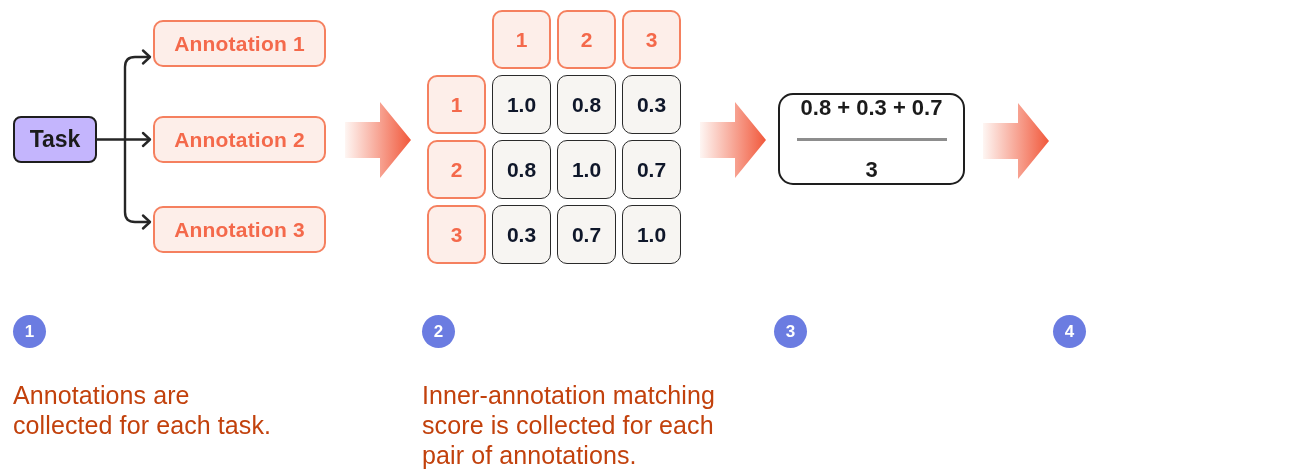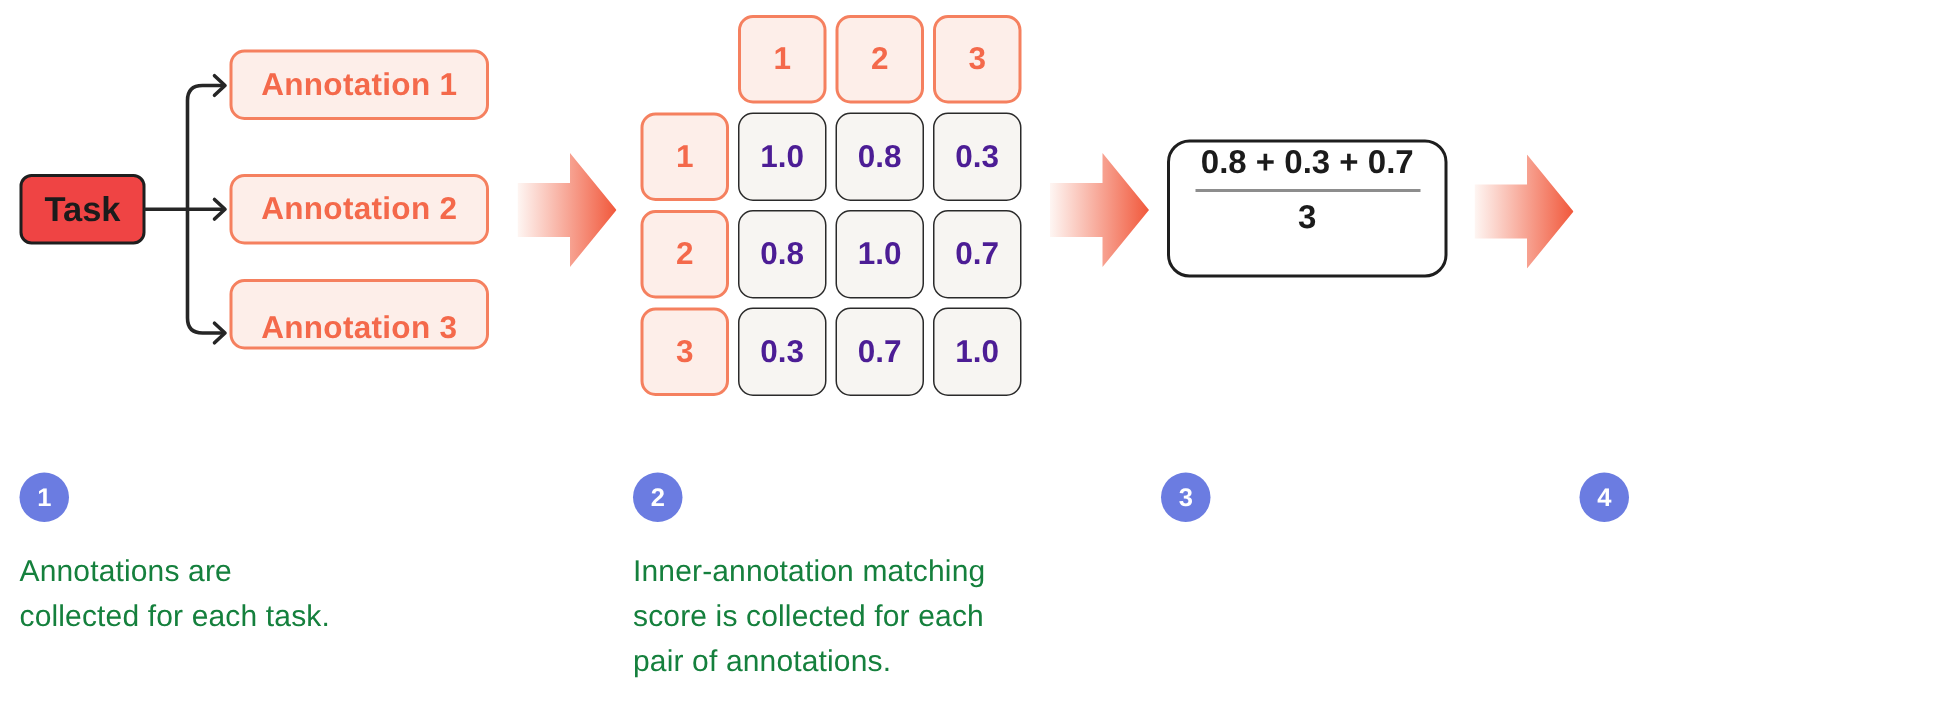--- a/index.html
+++ b/index.html
@@ -5,54 +5,54 @@
   html,body{margin:0;padding:0;background:#ffffff;}
   .canvas{
     position:relative;width:1306px;height:472px;background:#ffffff;overflow:hidden;
     font-family:"Liberation Sans",sans-serif;color:#1d1d1d;
   }
   .abs{position:absolute;}
 
   
   .task-box{
     left:13px;top:116px;width:84px;height:47px;
-    border:2.4px solid #1e1e1e;border-radius:8px;background:#ef4444;
+    border:2.4px solid #1e1e1e;border-radius:8px;background:#c4b5fd;
     display:flex;align-items:center;justify-content:center;
     font-weight:bold;font-size:23px;color:#1b1b1b;box-sizing:border-box;
   }
 
   
   .anno-box{
     left:153px;width:173px;height:47px;
     border:2px solid #F5805F;border-radius:10px;background:#FDEEE9;
     display:flex;align-items:center;justify-content:center;
     font-weight:bold;font-size:21px;color:#F4694B;box-sizing:border-box;
     letter-spacing:.2px;
   }
-  .anno-1{top:33px;} .anno-2{top:116px;} .anno-3{top:186px;align-items:flex-end;}
+  .anno-1{top:20px;} .anno-2{top:116px;} .anno-3{top:206px;}
 
   
   .matrix{
     left:427px;top:10px;
     display:grid;grid-template-columns:repeat(4,59px);grid-template-rows:repeat(4,59px);
     gap:6px;
   }
   .mcell{
     border-radius:10px;display:flex;align-items:center;justify-content:center;
     font-weight:bold;font-size:21px;box-sizing:border-box;
   }
   .mhead{border:2px solid #F5805F;background:#FDEEE9;color:#F4694B;}
-  .mval{border:1.8px solid #2a2a2a;background:#F7F5F2;color:#4c1d95;}
+  .mval{border:1.8px solid #2a2a2a;background:#F7F5F2;color:#0f172a;}
   .mspacer{background:transparent;}
 
   
   .fraction-box{
     left:778px;top:93px;width:187px;height:92px;
     border:2px solid #1e1e1e;border-radius:15px;background:#ffffff;
-    display:flex;flex-direction:column;align-items:center;justify-content:flex-start;
+    display:flex;flex-direction:column;align-items:center;justify-content:space-between;
     box-sizing:border-box;
   }
   .frac-num{font-weight:bold;font-size:22px;color:#1b1b1b;}
   .frac-bar{width:150px;height:2.4px;background:#8d8d8d;margin:5px 0 4px 0;}
   .frac-den{font-weight:bold;font-size:22px;color:#1b1b1b;}
 
   
   .result{
     left:1060px;top:129px;font-weight:bold;font-size:24px;color:#1b1b1b;white-space:nowrap;
   }
@@ -67,21 +67,21 @@
   
   .step{top:315px;}
   .step-1{left:13px;width:360px;} .step-2{left:422px;width:320px;}
   .step-3{left:774px;width:270px;} .step-4{left:1053px;width:250px;}
   .badge{
     width:33px;height:33px;border-radius:50%;background:#6B7CE1;
     display:flex;align-items:center;justify-content:center;
     color:#ffffff;font-weight:bold;font-size:17px;
   }
   .step-text{
-    margin-top:18px;font-size:20px;line-height:30px;color:#15803d;
+    margin-top:32px;font-size:25px;line-height:30px;color:#c2410c;
     white-space:pre-line;letter-spacing:.1px;
   }
 </style>
 </head>
 <body>
 
 <div class="canvas">
 
   <div class="abs task-box">
     <span>Task</span>

